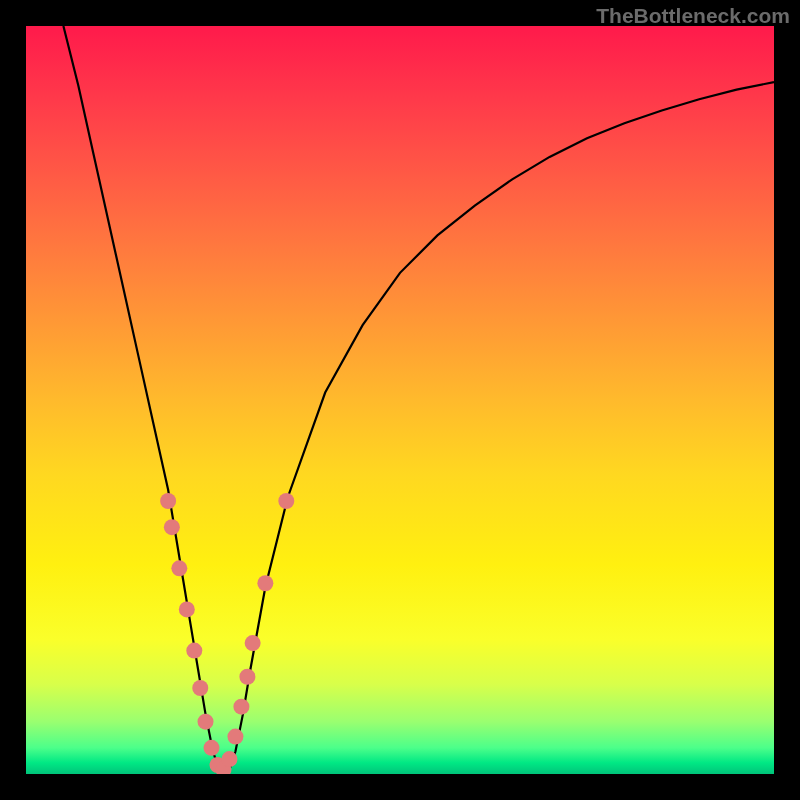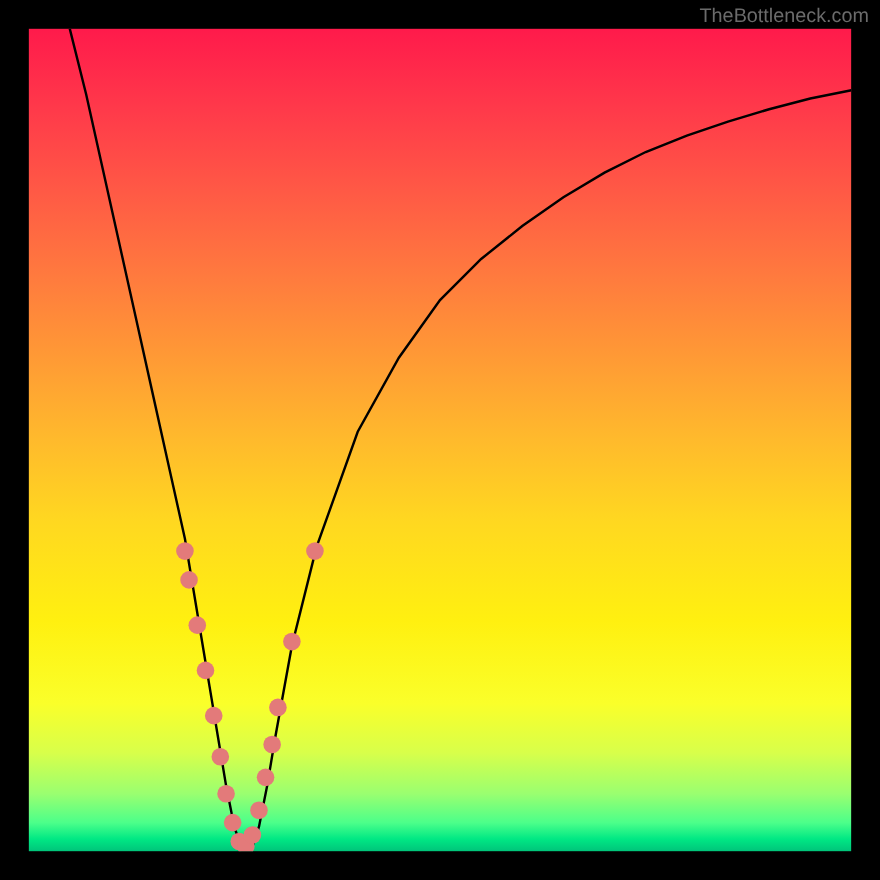--- a/index.html
+++ b/index.html
@@ -43,22 +43,22 @@
   .curve-layer {
     position: absolute;
     inset: 0;
     pointer-events: none;
   }
   .watermark {
     position: absolute;
     top: 4px;
     right: 10px;
     color: #6b6b6b;
-    font-size: 18px;
-    font-weight: 400;
+    font-size: 21px;
+    font-weight: 700;
     pointer-events: none;
     user-select: none;
   }
 </style>
 </head>
 <body>
 
 <div class="watermark">TheBottleneck.com</div>
 
 <div class="frame">

